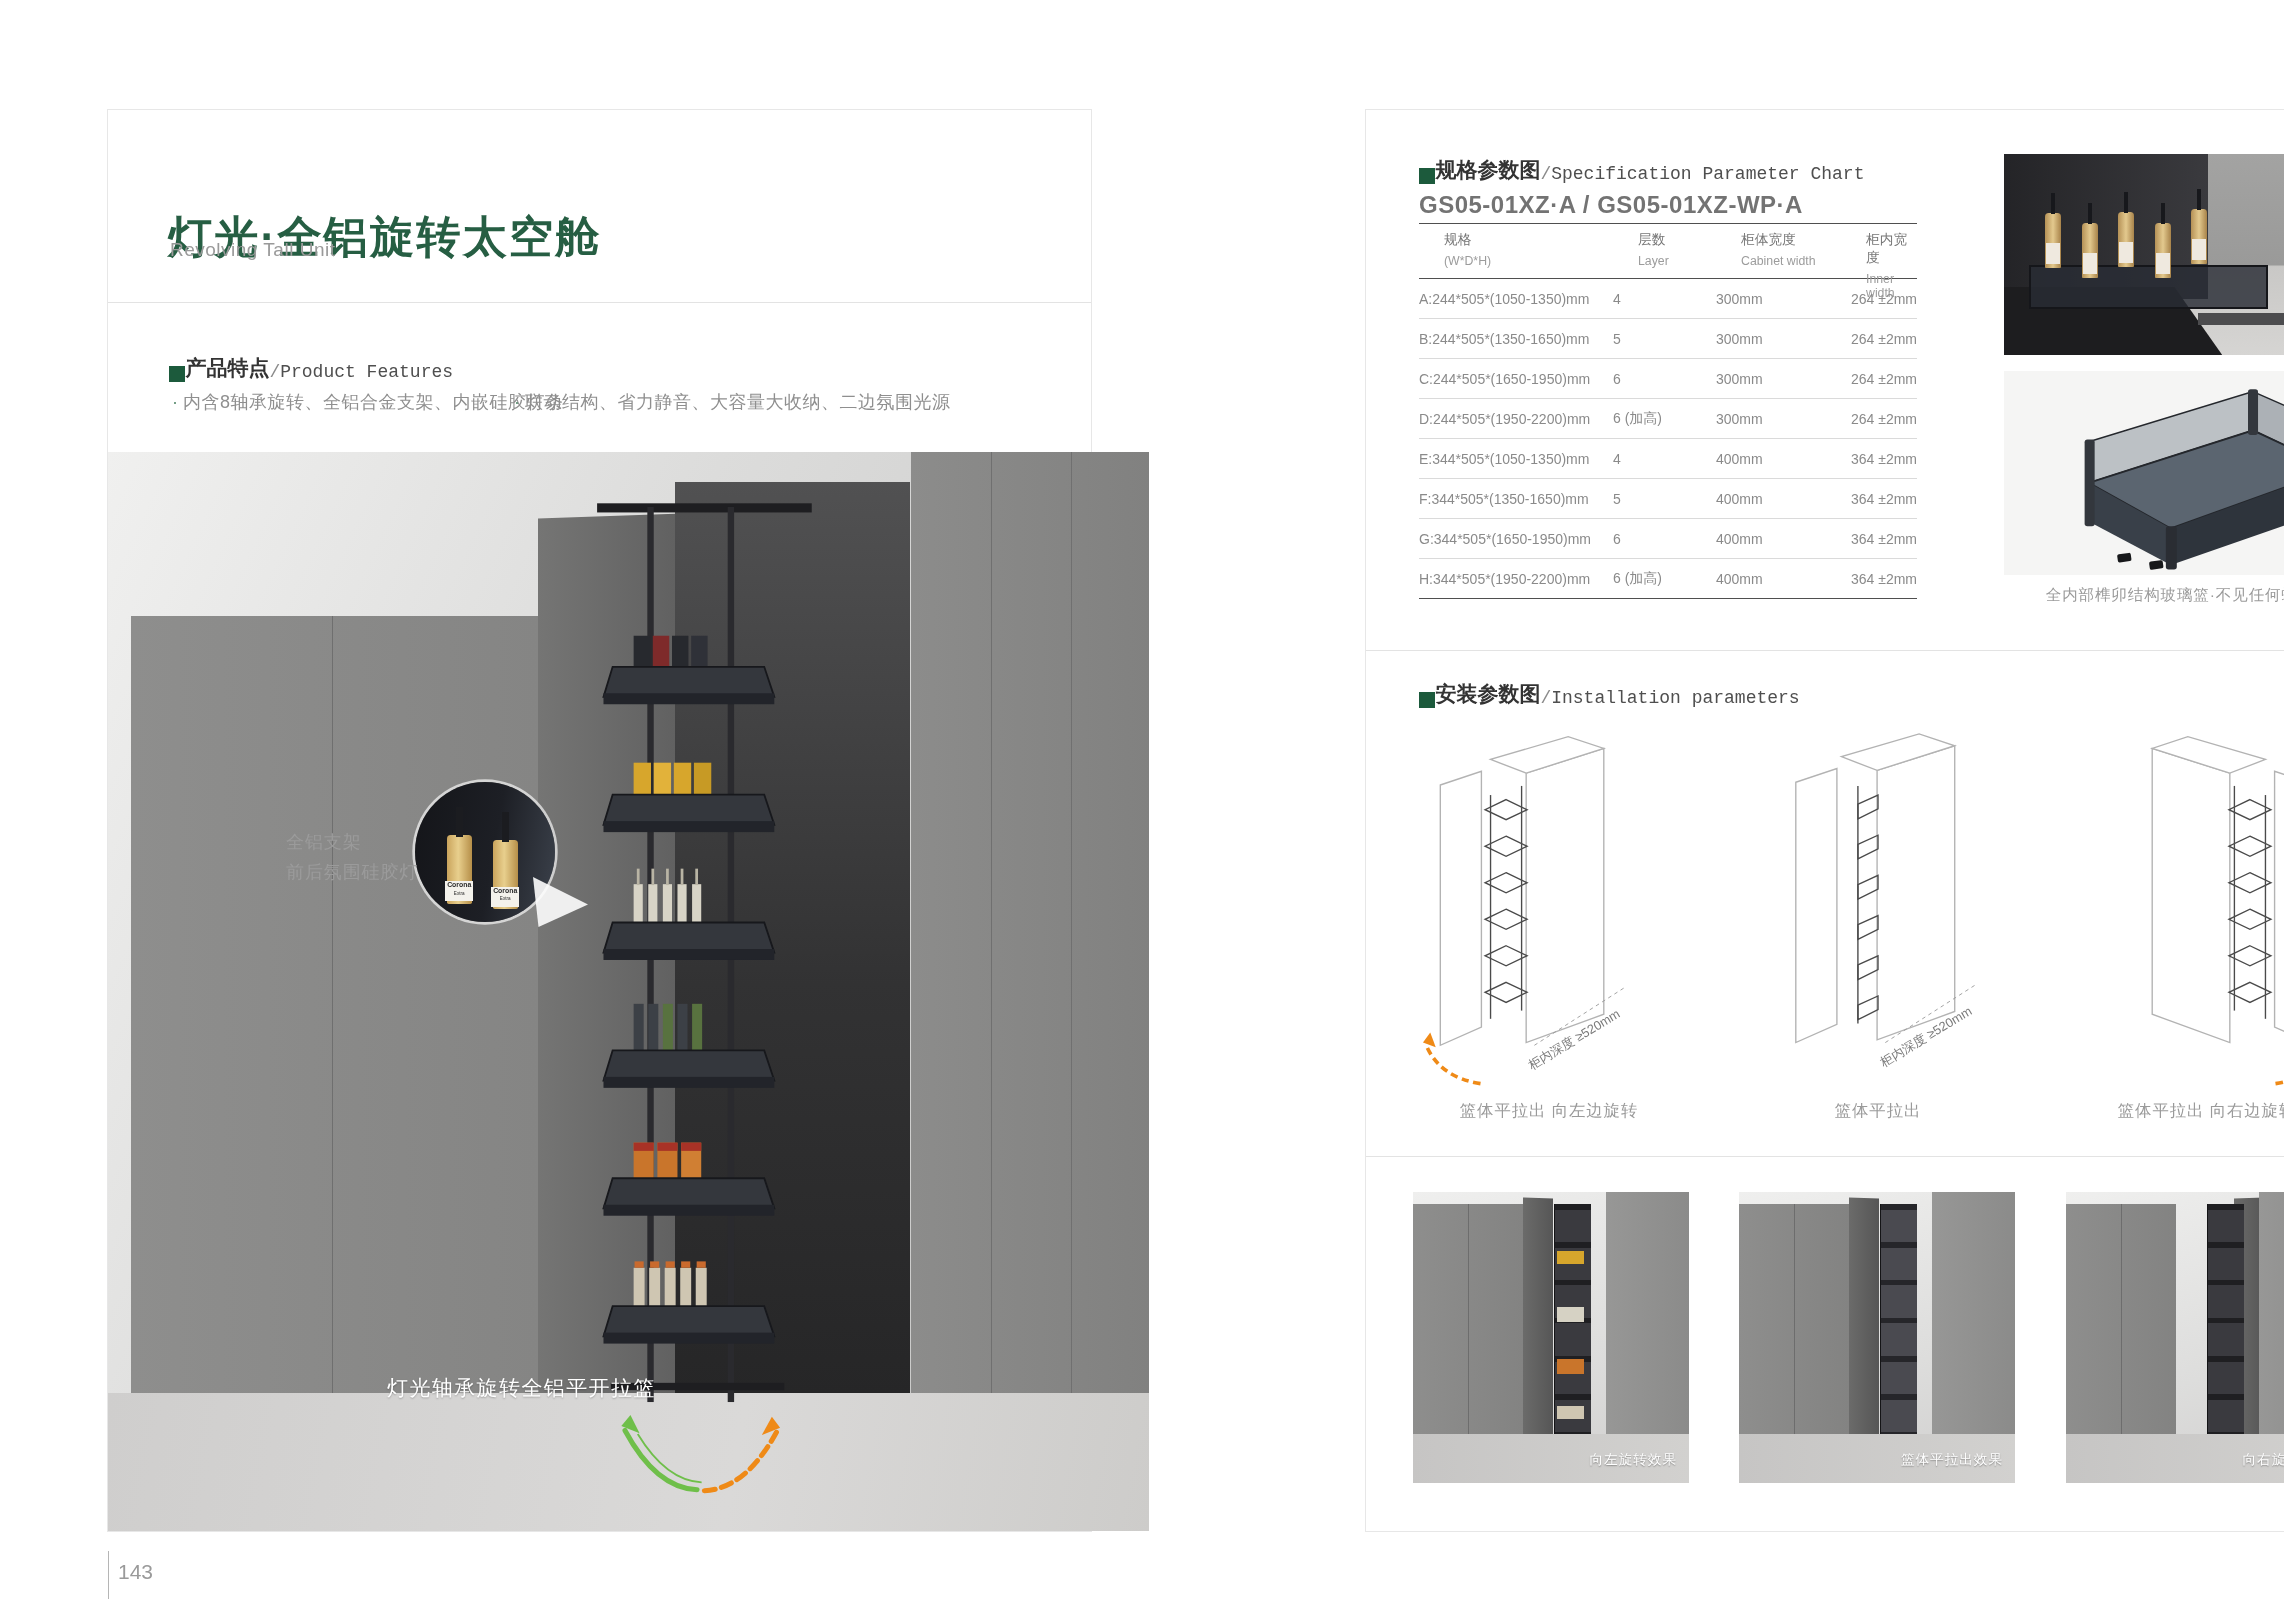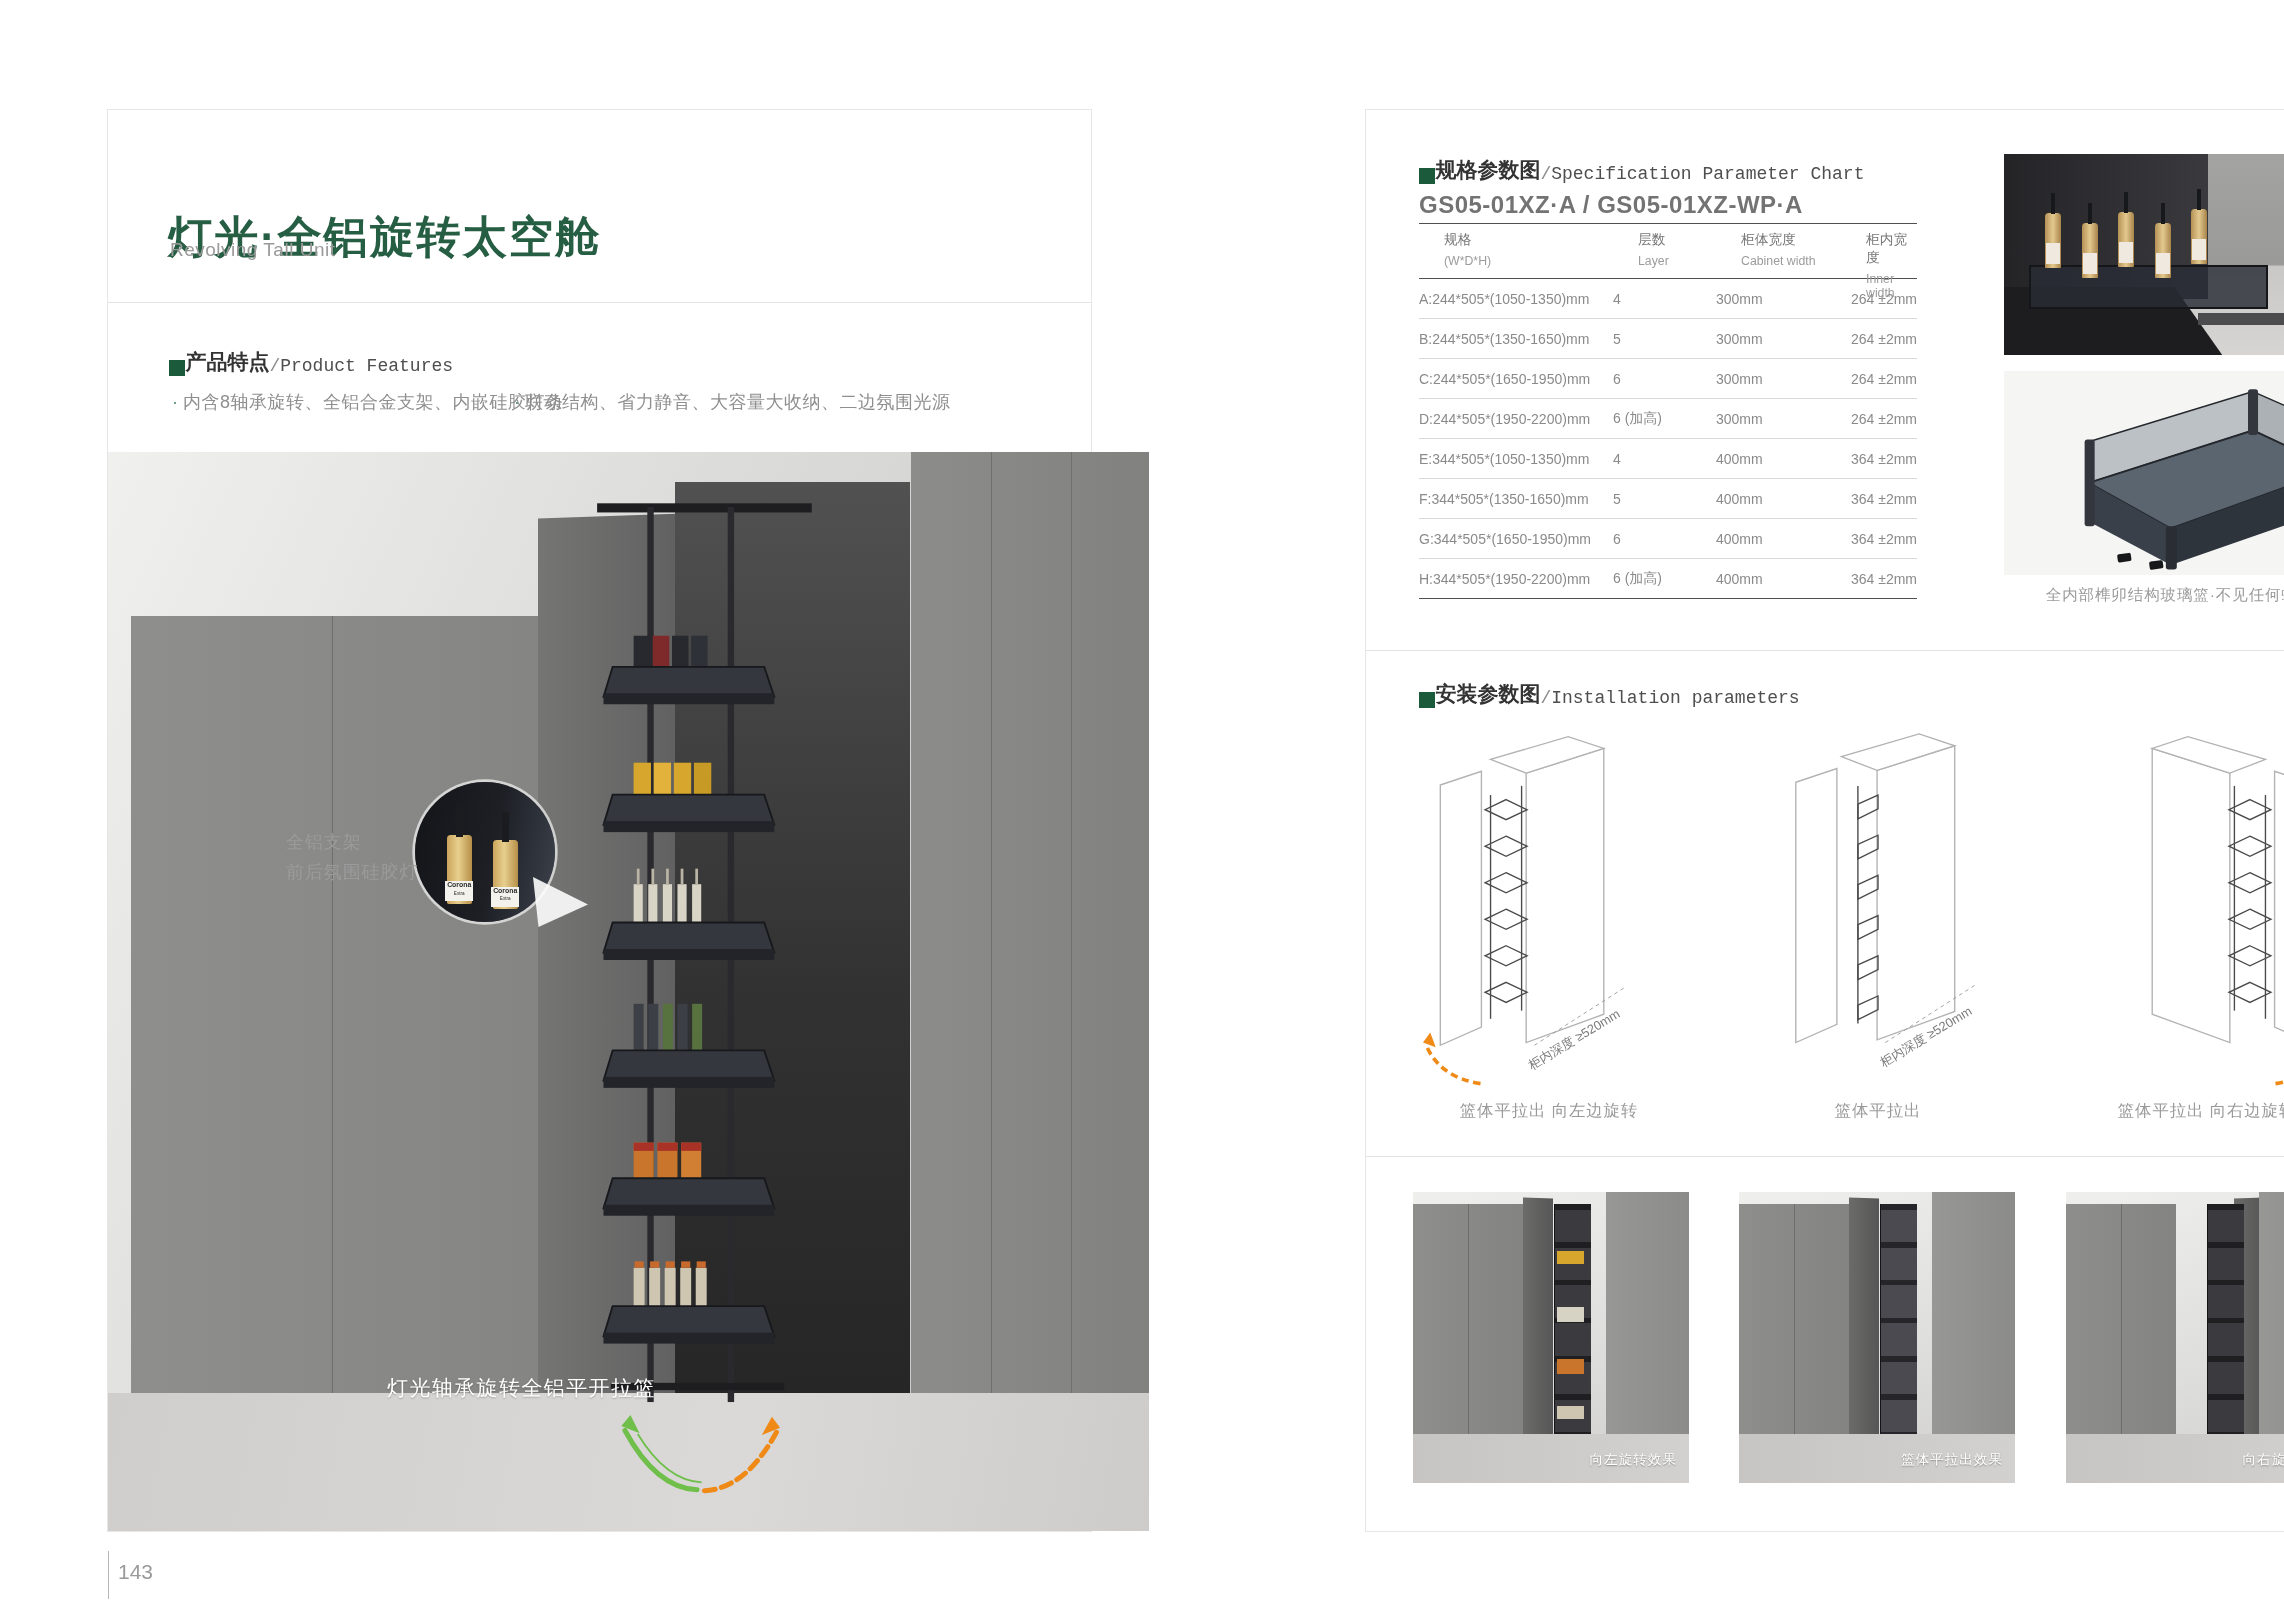--- a/index.html
+++ b/index.html
@@ -10,21 +10,21 @@
   
   #left-box{left:107px;top:109px;width:985px;height:1423px;padding-left:48px;}
   .lp-title{left:60px;top:69px;font-size:44px;font-weight:700;color:#265e43;letter-spacing:2.3px;}
   .lp-subtitle{left:62px;top:129px;font-size:19px;color:#9a9a9a;letter-spacing:0.5px;}
   .lp-divider{left:0;top:192px;width:100%;height:0;border-top:0.9px solid #e3e3e3;}
   .sec-head{display:flex;align-items:flex-end;gap:0;font-family:Liberation Mono, monospace;}
   .sec-sq{width:16.4px;height:16.4px;background:#1c5a3c;flex:0 0 auto;}
   .sec-zh{font-size:21px;font-weight:700;color:#333;}
   .sec-sep{font-size:18px;color:#8a8a8a;}
   .sec-en{font-size:18px;color:#4f4f4f;}
-  #lp-feat-head{left:61px;top:238px;}
+  #lp-feat-head{left:61px;top:244px;}
   .bullet-item{font-size:18px;color:#8f8f8f;letter-spacing:0.5px;}
   .bullet-dot{color:#5f8f74;margin-right:4.6px;}
   #lp-bullet-1{left:64px;top:280px;}
   #lp-bullet-2{left:406px;top:280px;}
   
   #lp-photo{left:0;top:342px;width:1041px;height:1079px;overflow:hidden;background:linear-gradient(115deg,#f0f0ef 0%,#dcdcdb 40%,#c3c3c2 100%);}
   .floor{left:0;top:941px;width:100%;height:142px;background:linear-gradient(100deg,#cfcecd 0%,#dad9d8 60%,#cdccca 100%);}
   .cab-left{left:23px;top:164px;width:407px;height:777px;background:linear-gradient(90deg,#8e8e8d,#858584);border-bottom:2.7px solid #59595a;}
   .cab-left .seam{position:absolute;top:0;height:100%;width:0.9px;background:#6f6f6f;}
   .cab-door{left:430px;top:64px;width:137px;height:885px;background:linear-gradient(90deg,#757574,#616161);transform:skewY(-2deg);border-right:2.7px solid #3e3e3e;}

